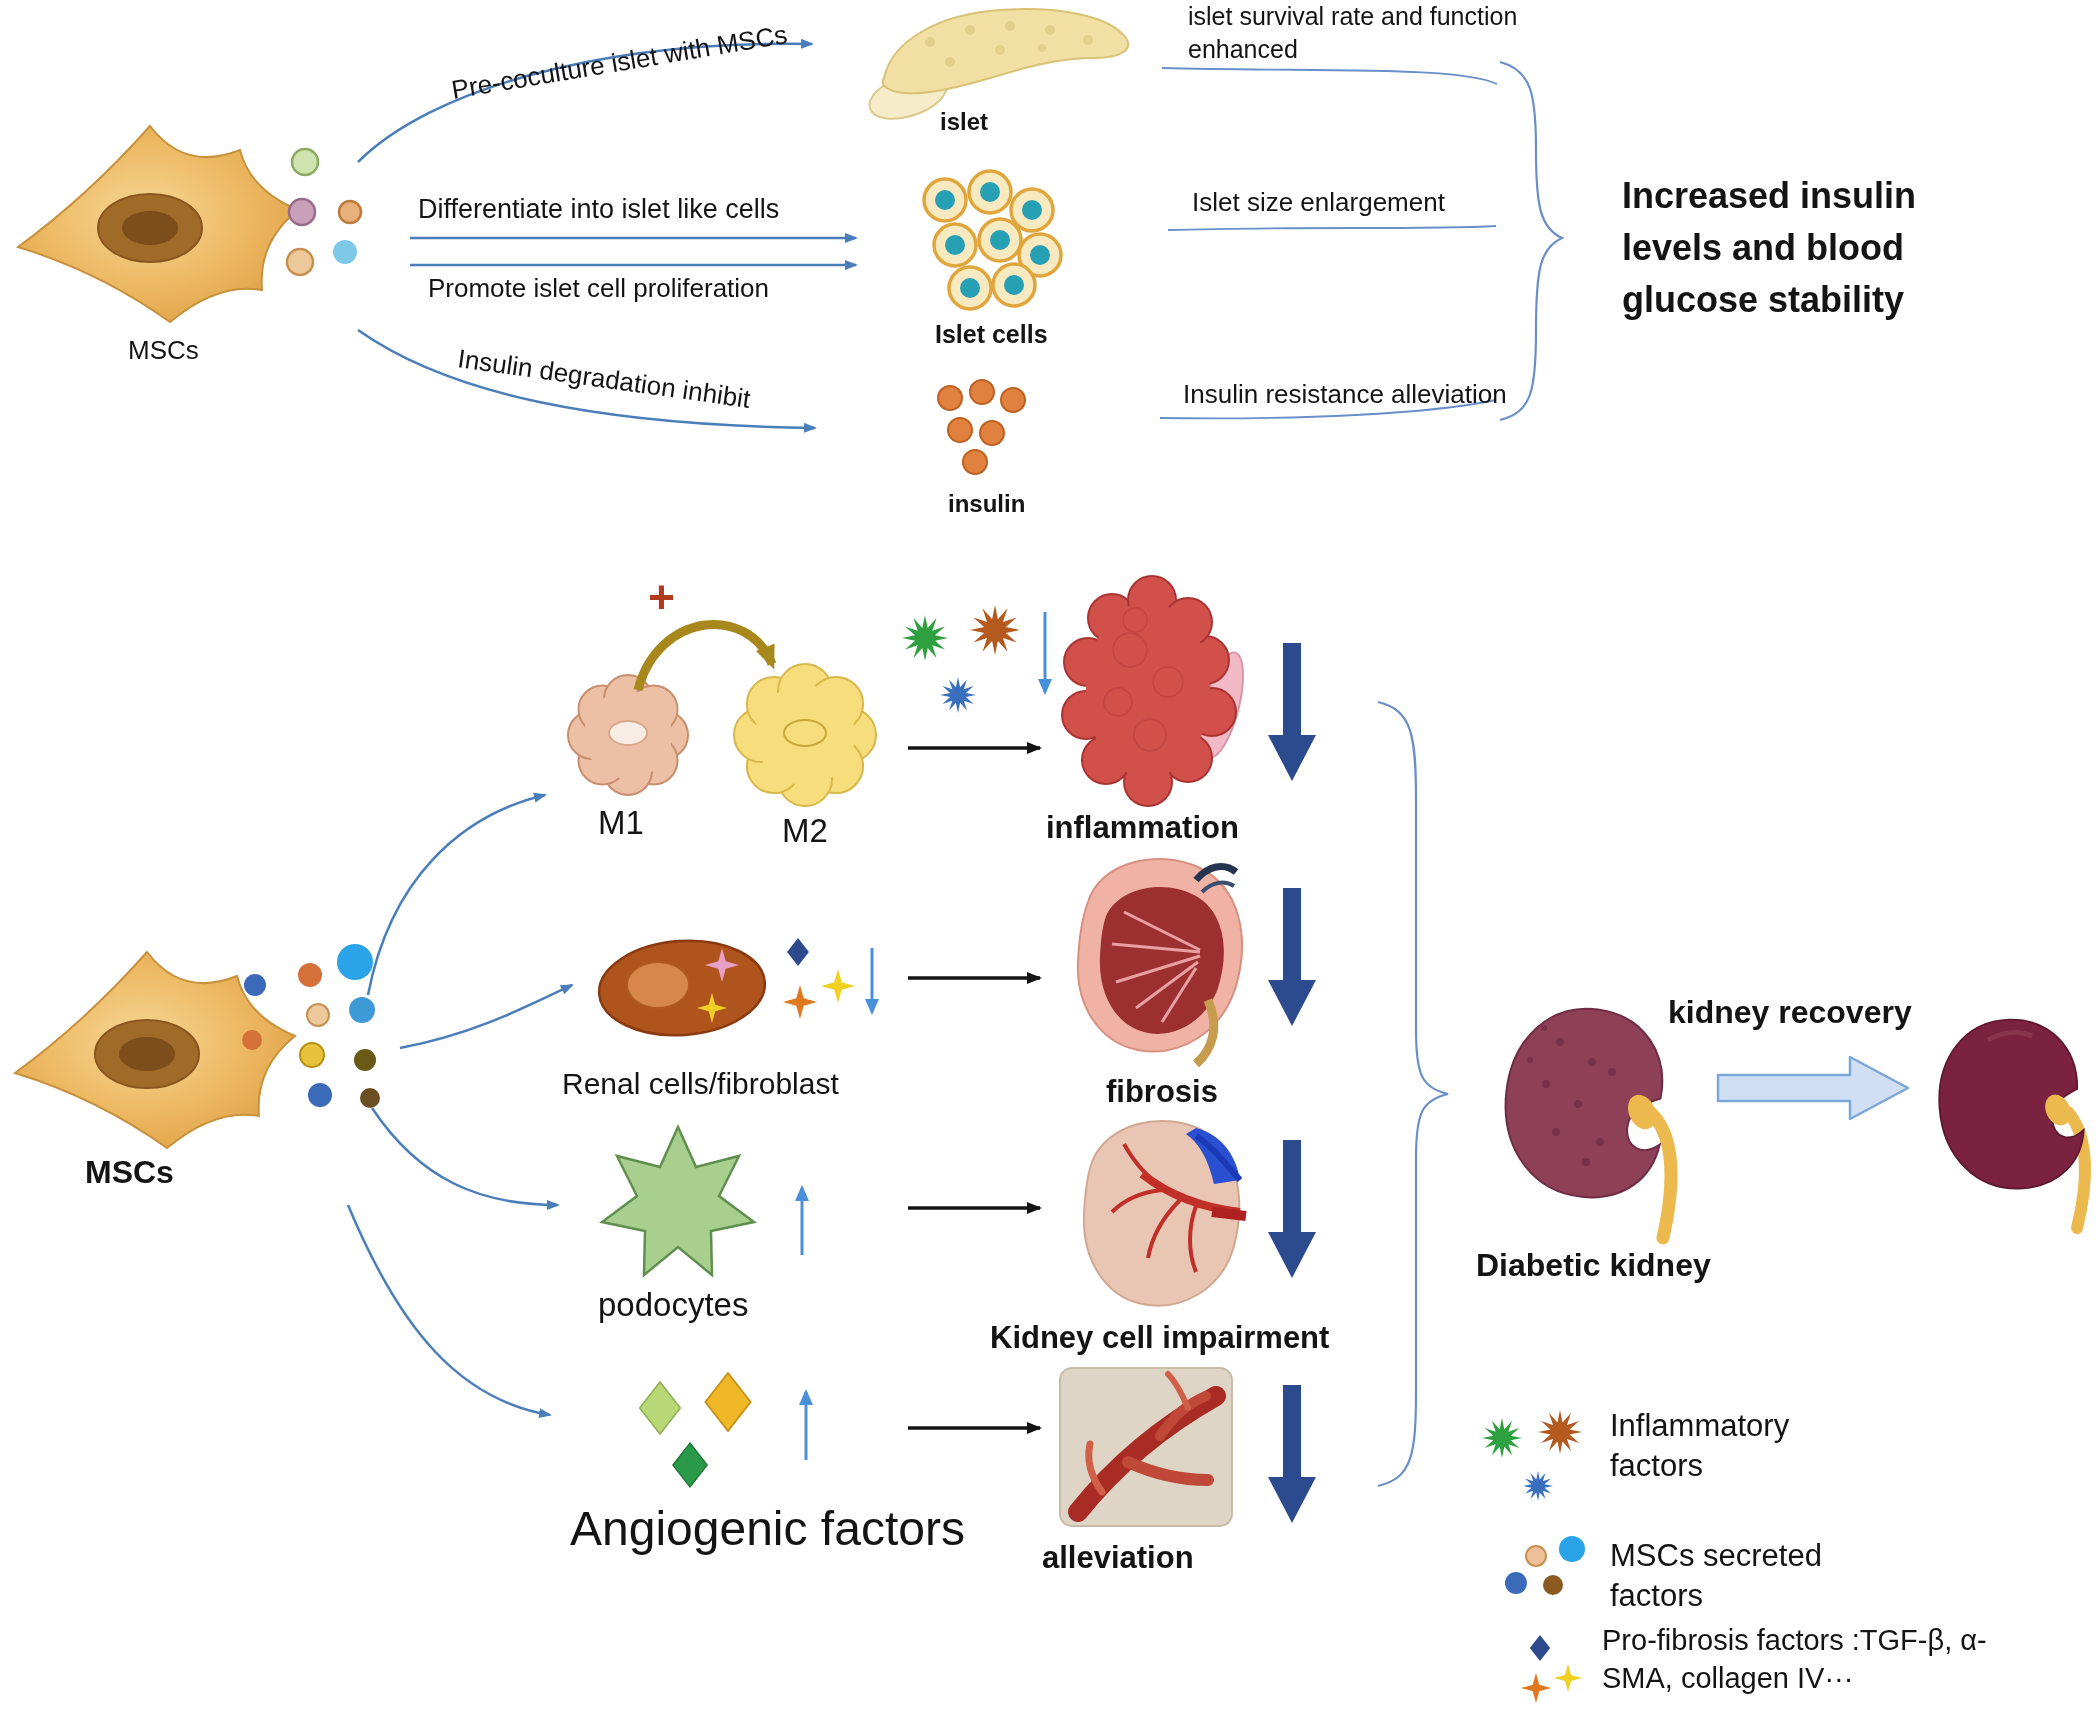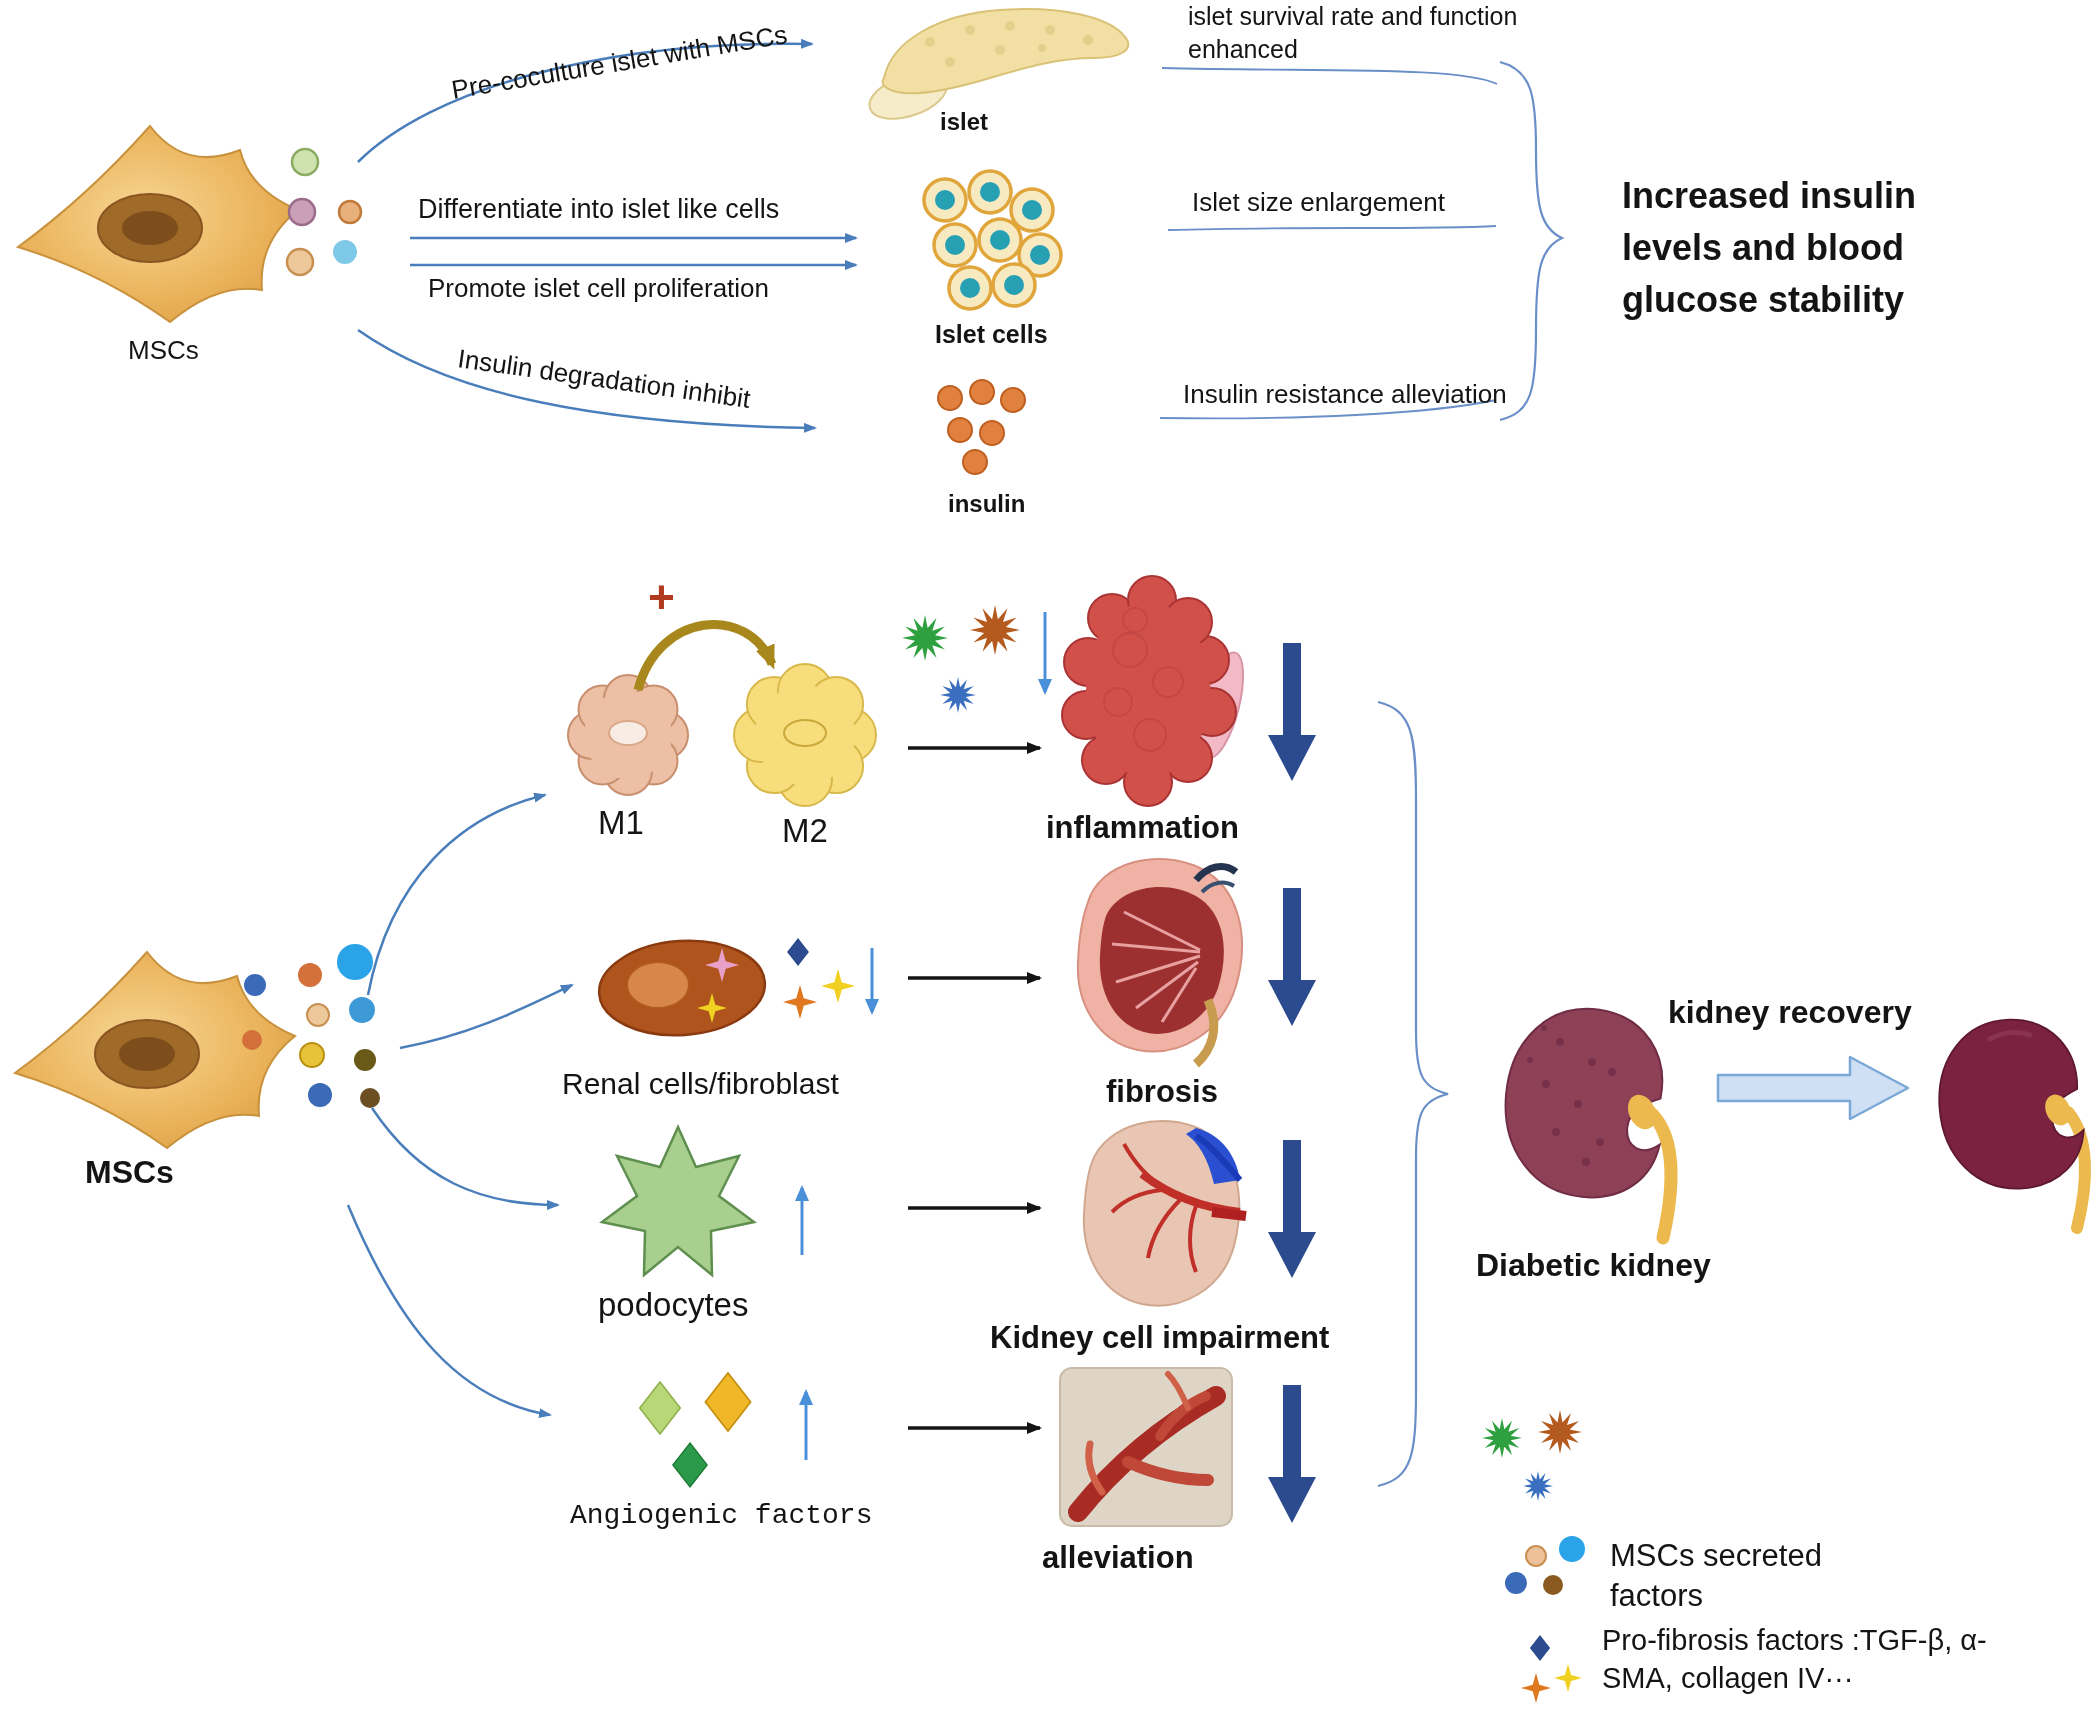--- a/index.html
+++ b/index.html
@@ -327,21 +327,22 @@
 
 <div class="lbl b" style="left:85px;top:1152px;font-size:32px;white-space:nowrap;">MSCs</div>
 <div class="lbl" style="left:598px;top:802px;font-size:33px;white-space:nowrap;text-align:right;">M1</div>
 <div class="lbl" style="left:782px;top:810px;font-size:33px;white-space:nowrap;">M2</div>
 <div class="lbl b" style="left:648px;top:568px;font-size:46px;color:#b23a1e;white-space:nowrap;">+</div>
 <div class="lbl b" style="left:1046px;top:808px;font-size:31px;white-space:nowrap;">inflammation</div>
 <div class="lbl" style="left:562px;top:1040px;font-size:30px;white-space:nowrap;margin-top:24px;">Renal cells/fibroblast</div>
 <div class="lbl b" style="left:1106px;top:1072px;font-size:31px;white-space:nowrap;">fibrosis</div>
 <div class="lbl" style="left:598px;top:1284px;font-size:33px;white-space:nowrap;">podocytes</div>
 <div class="lbl b" style="left:990px;top:1318px;font-size:31px;white-space:nowrap;">Kidney cell impairment</div>
-<div class="lbl" style="left:570px;top:1498px;font-size:28px;white-space:nowrap;font-family:Liberation Mono, monospace;">Angiogenic factors</div>
+<div class="lbl" style="left:570px;top:1498px;font-size:48px;white-space:nowrap;">Angiogenic factors</div>
 <div class="lbl b" style="left:1042px;top:1538px;font-size:31px;white-space:nowrap;">alleviation</div>
 <div class="lbl b" style="left:1476px;top:1245px;font-size:32px;white-space:nowrap;">Diabetic kidney</div>
 <div class="lbl b" style="left:1668px;top:992px;font-size:32px;white-space:nowrap;">kidney recovery</div>
 
+<div class="lbl" style="left:1610px;top:1406px;width:250px;font-size:31px;">Inflammatory factors</div>
 <div class="lbl" style="left:1602px;top:1622px;width:450px;font-size:29px;">Pro-fibrosis factors :TGF-β, α-SMA, collagen IV···</div>
 <div class="lbl" style="left:1610px;top:1536px;width:285px;font-size:31px;">MSCs secreted factors</div>
 
 </div>
 
 </body></html>

